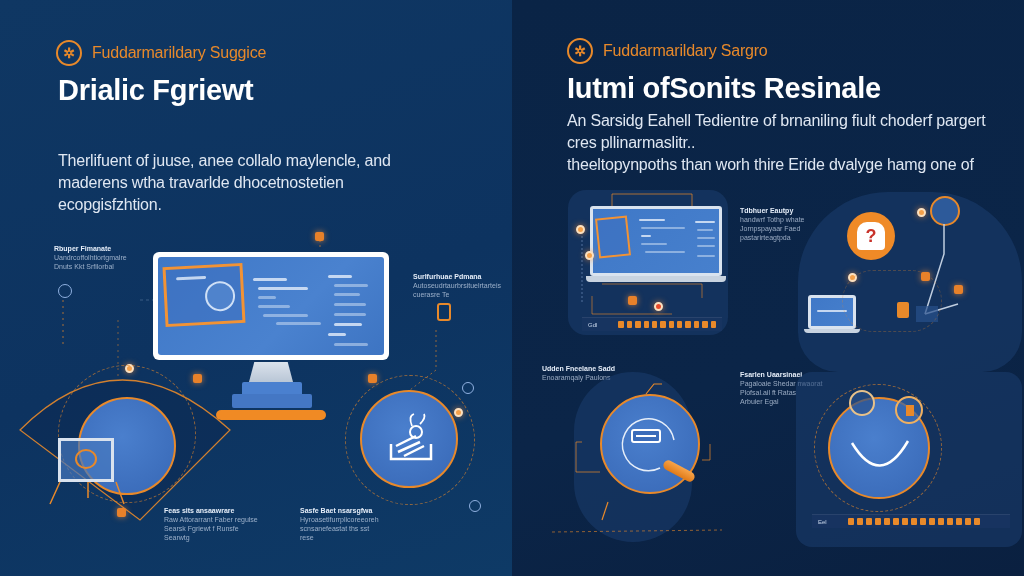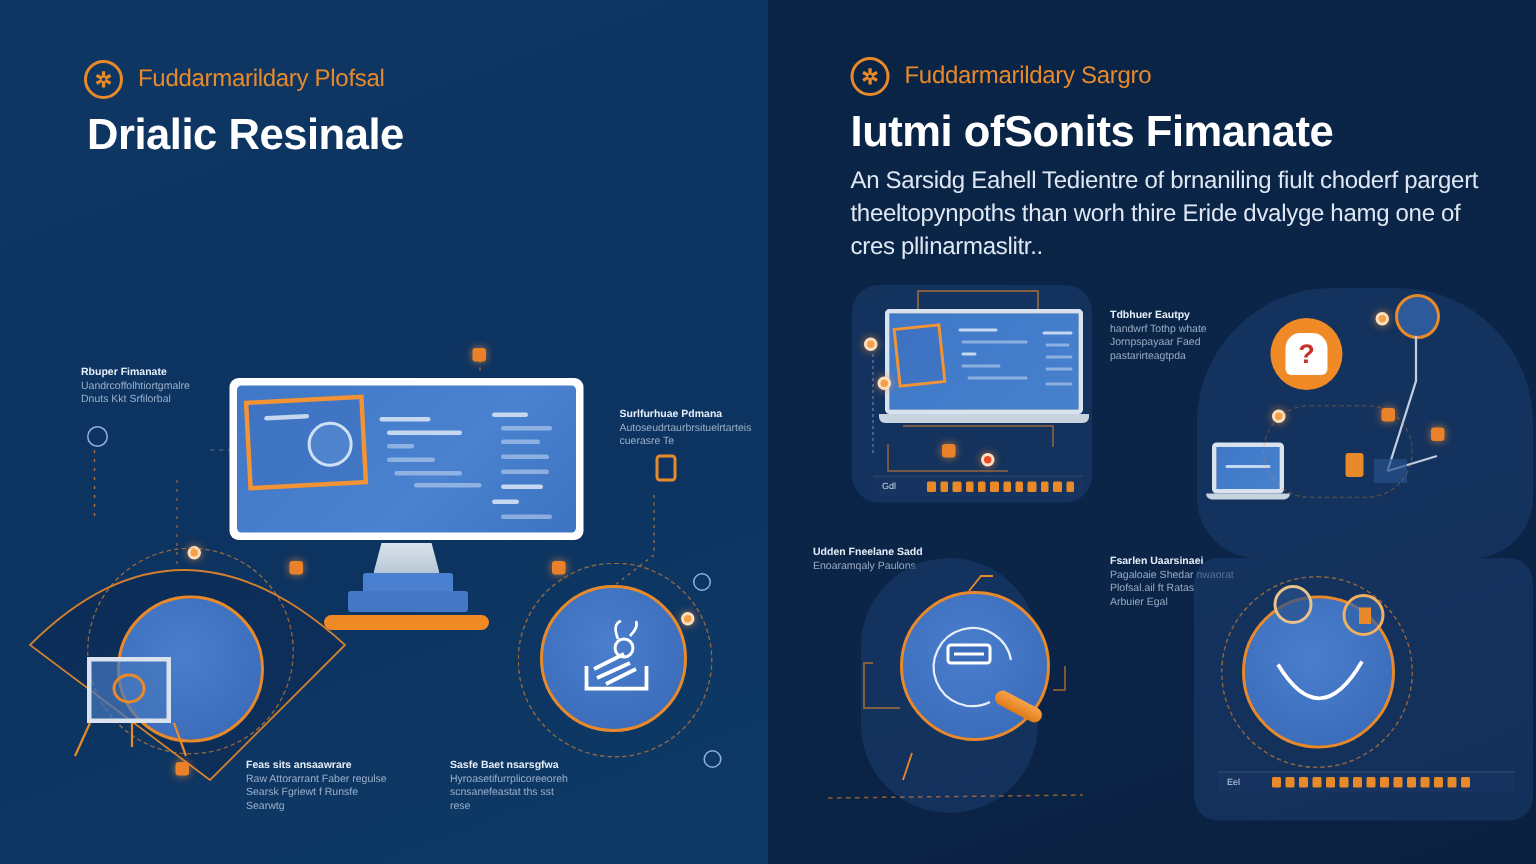--- a/index.html
+++ b/index.html
@@ -55,27 +55,32 @@
 
   svg { position: absolute; overflow: visible; }
 </style>
 </head>
 <body>
 
 <section class="panel panel-left">
 
   <div class="eyebrow" style="left:56px; top:40px;">
     <span class="eyebrow-icon">✲</span>
-    <span class="eyebrow-text">Fuddarmarildary Plofsal</span>
+    <span class="eyebrow-text">Fuddarmarildary Suggice</span>
   </div>
 
   <h1 class="headline" style="left:58px; top:72px;">
-    <span style="display:block">Drialic Resinale</span>
+    <span style="display:block">Drialic Fgriewt</span>
   </h1>
 
+  <p class="body-text" style="left:58px; top:150px;">
+    <span style="display:block">Therlifuent of juuse, anee collalo maylencle, and</span>
+    <span style="display:block">maderens wtha travarlde dhocetnostetien</span>
+    <span style="display:block">ecopgisfzhtion.</span>
+  </p>
 
   <svg width="512" height="576" style="left:0;top:0;">
     <path d="M63 300 L63 345" stroke="#e8892a" stroke-width="1" stroke-dasharray="2 4" fill="none" opacity="0.7"></path>
     <path d="M118 320 L118 380" stroke="#e8892a" stroke-width="1" stroke-dasharray="2 4" fill="none" opacity="0.5"></path>
     <path d="M140 300 L180 300" stroke="#9fb8dd" stroke-width="1" stroke-dasharray="3 3" fill="none" opacity="0.3"></path>
     <path d="M436 330 L436 370 L410 390" stroke="#e8892a" stroke-width="1" stroke-dasharray="2 3" fill="none" opacity="0.6"></path>
     <path d="M320 235 L320 250" stroke="#e8892a" stroke-width="1" stroke-dasharray="2 3" fill="none" opacity="0.6"></path>
     <path d="M20 430 Q120 330 230 430 L140 520 Z" stroke="#e8892a" stroke-width="1.2" fill="rgba(12,40,80,0.55)" opacity="0.9"></path>
   </svg>
 
@@ -163,26 +168,26 @@
   </div>
 </section>
 
 <section class="panel panel-right">
 
   <div class="eyebrow" style="left:55px; top:38px;">
     <span class="eyebrow-icon">✲</span>
     <span class="eyebrow-text">Fuddarmarildary Sargro</span>
   </div>
 
-  <h1 class="headline" style="left:55px; top:70px;">Iutmi ofSonits Fimanate</h1>
+  <h1 class="headline" style="left:55px; top:70px;">Iutmi ofSonits Resinale</h1>
 
   <p class="body-text" style="left:55px; top:110px;">
     <span style="display:block">An Sarsidg Eahell Tedientre of brnaniling fiult choderf pargert</span>
+    <span style="display:block">cres pllinarmaslitr..</span>
     <span style="display:block">theeltopynpoths than worh thire Eride dvalyge hamg one of</span>
-    <span style="display:block">cres pllinarmaslitr..</span>
   </p>
 
   <div class="card" style="left:56px; top:190px; width:160px; height:145px;"></div>
   <div class="laptop-screen" style="left:78px; top:206px; width:132px; height:70px;">
     <div class="orange-frame" style="left:4px; top:8px; width:32px; height:40px; transform:rotate(-6deg); border-width:2px;"></div>
     <div class="line" style="left:46px; top:10px; width:26px; height:2px;"></div>
     <div class="line dim" style="left:48px; top:18px; width:44px; height:2px;"></div>
     <div class="line" style="left:48px; top:26px; width:10px; height:2px;"></div>
     <div class="line dim" style="left:48px; top:34px; width:26px; height:2px;"></div>
     <div class="line dim" style="left:52px; top:42px; width:40px; height:2px;"></div>

